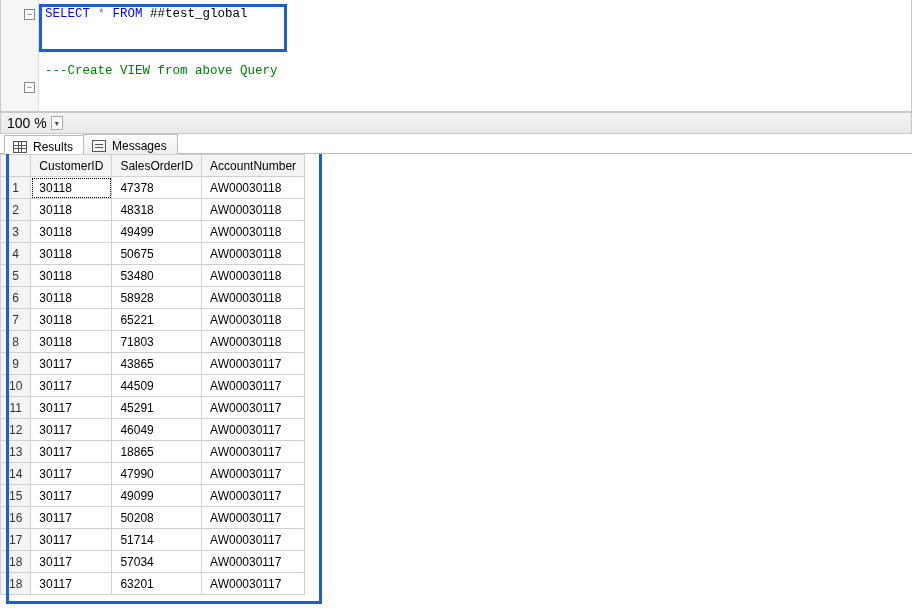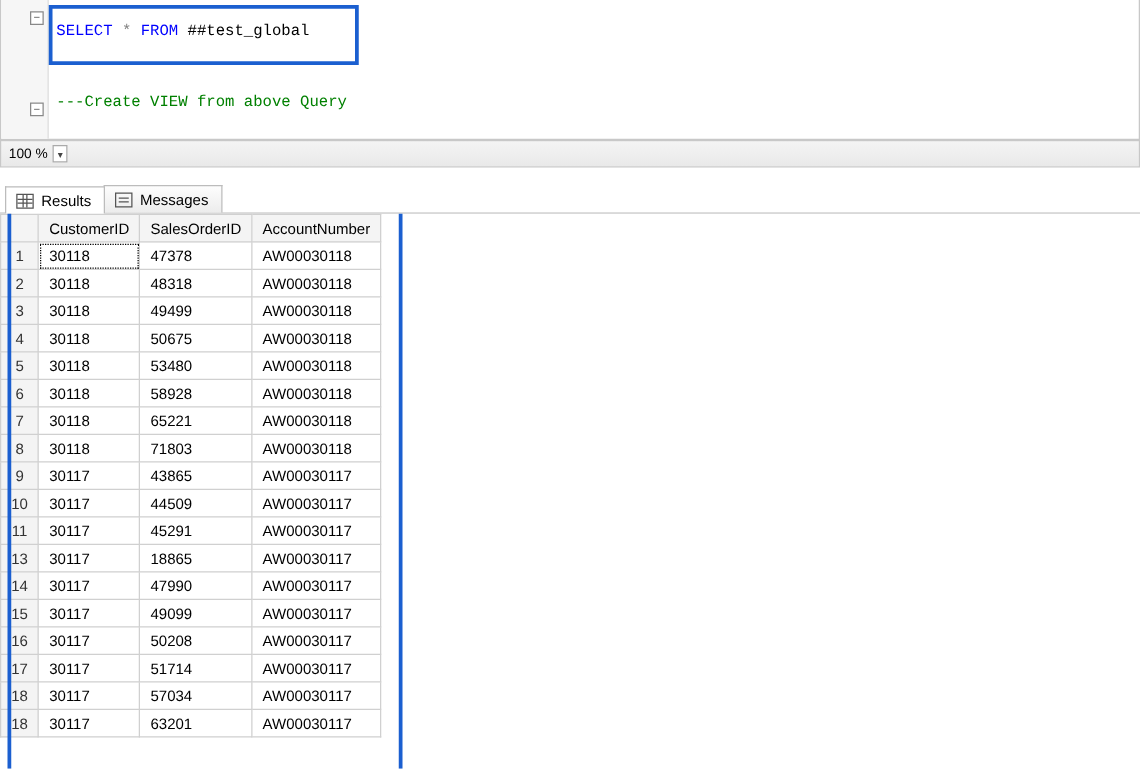--- a/index.html
+++ b/index.html
@@ -55,52 +55,52 @@
     width:248px; height:48px;
     border:3px solid #1b5fd0;
     pointer-events:none;
   }
   .code-line {
     font-family: Consolas, "Courier New", monospace;
     font-size: 12.5px;
     white-space: pre;
     line-height:19px;
   }
-  .code-line.l1 { margin-top:16px; }
+  .code-line.l1 { margin-top:5px; }
   .kw   { color:#0000ff; }
   .gray { color:#808080; }
   .ident{ color:#000; }
   .cmt  { color:#008000; }
 
   
   .zoom-bar {
     height:22px;
     border:1px solid #c8c8c8;
     border-top:1px solid #c8c8c8;
     background:linear-gradient(#f4f4f4,#e9e9e9);
     display:flex;
     align-items:center;
     padding-left:6px;
     gap:4px;
   }
-  .zoom-bar .zoom-val { font-size:11px; }
+  .zoom-bar .zoom-val { font-size:14px; }
   .zoom-bar .dd {
     width:12px;height:14px;
     border:1px solid #aaa;
     background:#fff;
     display:flex;align-items:center;justify-content:center;
     font-size:8px; color:#444;
     cursor:pointer;
   }
 
   
   .tabs-row {
     display:flex;
-    align-items:flex-end;
-    height:37px;
+    align-items:flex-start;
+    height:20px;
     border-bottom:1px solid #bcbcbc;
     padding-left:4px;
     gap:0;
   }
   .tab {
     display:flex;
     align-items:center;
     gap:6px;
     padding:4px 10px 3px 8px;
     border:1px solid #bcbcbc;
@@ -290,20 +290,26 @@
             <td class="col-sales">44509</td>
             <td class="col-acct">AW00030117</td>
           </tr>
           <tr>
             <td class="rownum">11</td>
             <td class="col-customer">30117</td>
             <td class="col-sales">45291</td>
             <td class="col-acct">AW00030117</td>
           </tr>
           <tr>
+            <td class="rownum">12</td>
+            <td class="col-customer">30117</td>
+            <td class="col-sales">46049</td>
+            <td class="col-acct">AW00030117</td>
+          </tr>
+          <tr>
             <td class="rownum">13</td>
             <td class="col-customer">30117</td>
             <td class="col-sales">18865</td>
             <td class="col-acct">AW00030117</td>
           </tr>
           <tr>
             <td class="rownum">14</td>
             <td class="col-customer">30117</td>
             <td class="col-sales">47990</td>
             <td class="col-acct">AW00030117</td>

